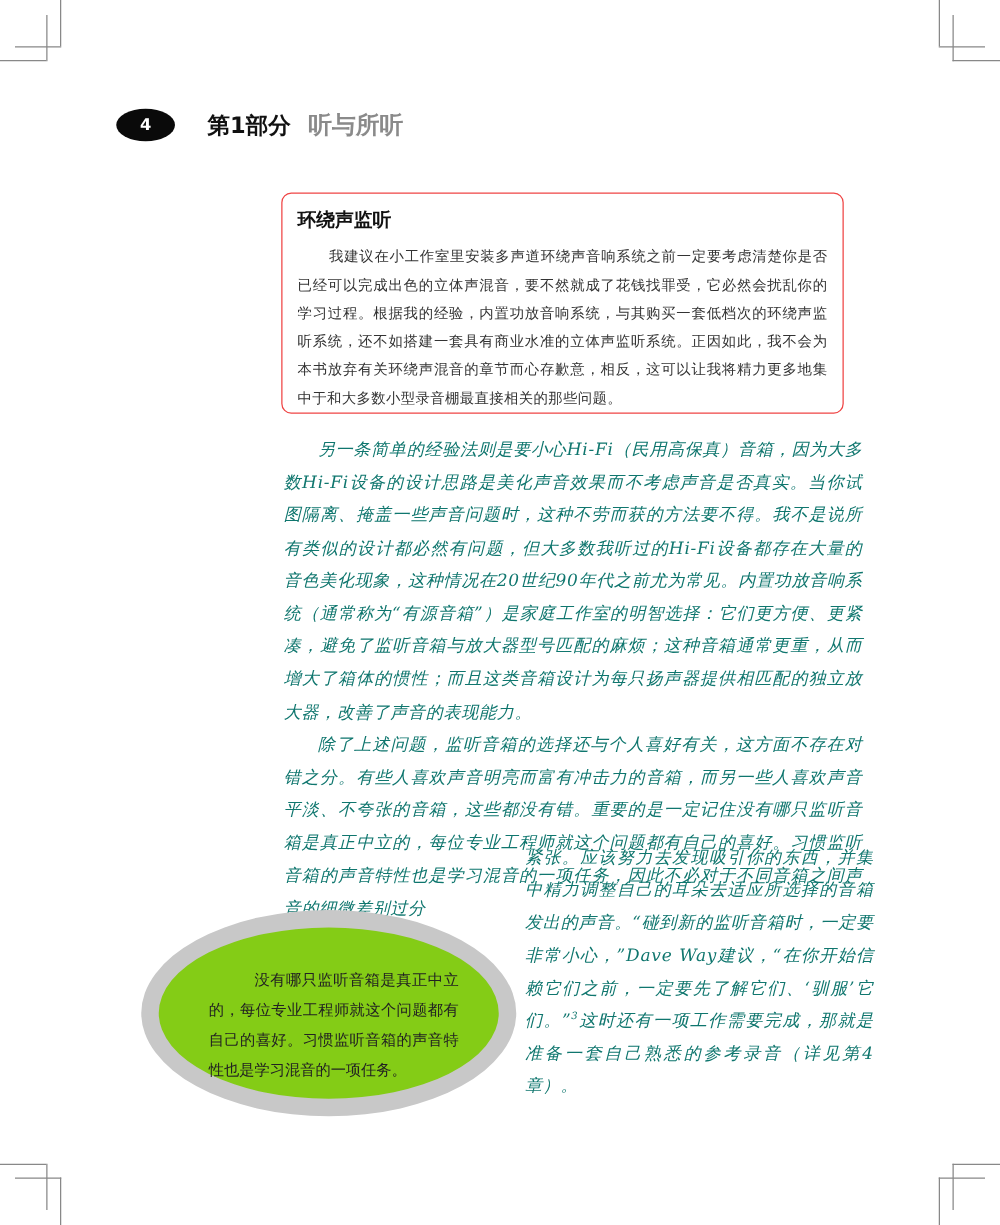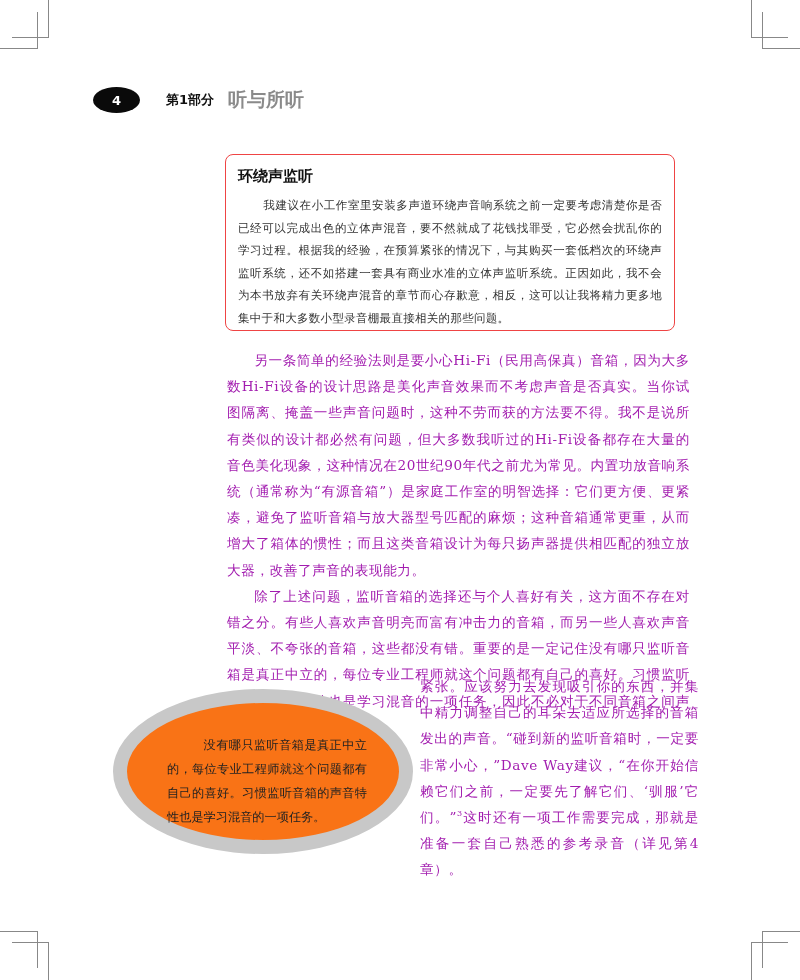--- a/index.html
+++ b/index.html
@@ -8,43 +8,43 @@
       background:#ffffff; color:#111;
       font-family:"DejaVu Serif","Liberation Serif",serif;
     }
     .crop { position:absolute; background:#888; }
     .hdr { position:absolute; left:93px; top:86px; height:28px; display:flex; align-items:center; }
     .pnum {
       width:47px; height:26px; border-radius:50%; background:#0a0a0a; color:#fff;
       display:flex; align-items:center; justify-content:center;
       font-family:"DejaVu Sans","Liberation Sans",sans-serif; font-weight:bold; font-size:13px;
     }
-    .part { margin-left:26px; font-family:"DejaVu Sans","Liberation Sans",sans-serif; font-weight:bold; font-size:13px; color:#111; }
+    .part { margin-left:26px; font-family:"DejaVu Sans","Liberation Sans",sans-serif; font-weight:bold; font-size:18px; color:#111; }
     .chap { margin-left:14px; font-family:"DejaVu Sans","Liberation Sans",sans-serif; font-weight:bold; font-size:19px; color:#8a8a8a; }
 
     .sidebar {
       position:absolute; left:225px; top:154px; width:450px; height:177px;
       border:1px solid #ef4444; border-radius:8px; box-sizing:border-box;
       padding:10px 12px 8px 12px;
       font-family:"DejaVu Sans","Liberation Sans",sans-serif;
     }
     .sidebar h3 { margin:2px 0 8px 0; font-size:15px; font-weight:bold; color:#111; }
     .sidebar p { margin:0; font-size:11.5px; line-height:22.5px; color:#333; text-indent:2.2em; text-align:justify; letter-spacing:0.3px; }
 
     .body-col { position:absolute; left:227px; width:463px; }
     .para {
       margin:0; font-size:13.6px; line-height:26.2px; text-indent:2em;
-      text-align:justify; color:#a21caf; letter-spacing:0.6px;
+      text-align:justify; color:#0f766e; letter-spacing:0.6px;font-style:italic;
     }
     .narrow { position:absolute; left:420px; width:279px; top:673px; }
 
     .pull {
-      position:absolute; left:113px; top:689px; width:300px; height:165px;
+      position:absolute; left:113px; top:728px; width:300px; height:165px;
       border-radius:50%; border:14px solid #c8c8c8; box-sizing:border-box;
-      background:#f97316;
+      background:#84cc16;
     }
     .pull p {
       position:absolute; left:40px; top:30px; width:200px; margin:0;
       font-family:"DejaVu Sans","Liberation Sans",sans-serif;
       font-size:12.2px; line-height:24px; color:#222; text-indent:3em; text-align:justify;
     }
     sup { font-size:8px; vertical-align:super; line-height:0; }
   </style>
 </head>
 <body>
@@ -70,21 +70,21 @@
 <div class="crop" style="left:751px;top:942px;width:1px;height:38px;"></div>
 
 <div class="hdr">
   <div class="pnum">4</div>
   <span class="part">第1部分</span>
   <span class="chap">听与所听</span>
 </div>
 
 <div class="sidebar">
   <h3>环绕声监听</h3>
-  <p>我建议在小工作室里安装多声道环绕声音响系统之前一定要考虑清楚你是否已经可以完成出色的立体声混音，要不然就成了花钱找罪受，它必然会扰乱你的学习过程。根据我的经验，在预算紧张的情况下，与其购买一套低档次的环绕声监听系统，还不如搭建一套具有商业水准的立体声监听系统。正因如此，我不会为本书放弃有关环绕声混音的章节而心存歉意，相反，这可以让我将精力更多地集中于和大多数小型录音棚最直接相关的那些问题。</p>
+  <p>我建议在小工作室里安装多声道环绕声音响系统之前一定要考虑清楚你是否已经可以完成出色的立体声混音，要不然就成了花钱找罪受，它必然会扰乱你的学习过程。根据我的经验，内置功放音响系统，与其购买一套低档次的环绕声监听系统，还不如搭建一套具有商业水准的立体声监听系统。正因如此，我不会为本书放弃有关环绕声混音的章节而心存歉意，相反，这可以让我将精力更多地集中于和大多数小型录音棚最直接相关的那些问题。</p>
 </div>
 
 <div class="body-col" style="top:347px;">
   <p class="para">另一条简单的经验法则是要小心Hi-Fi（民用高保真）音箱，因为大多数Hi-Fi设备的设计思路是美化声音效果而不考虑声音是否真实。当你试图隔离、掩盖一些声音问题时，这种不劳而获的方法要不得。我不是说所有类似的设计都必然有问题，但大多数我听过的Hi-Fi设备都存在大量的音色美化现象，这种情况在20世纪90年代之前尤为常见。内置功放音响系统（通常称为“有源音箱”）是家庭工作室的明智选择：它们更方便、更紧凑，避免了监听音箱与放大器型号匹配的麻烦；这种音箱通常更重，从而增大了箱体的惯性；而且这类音箱设计为每只扬声器提供相匹配的独立放大器，改善了声音的表现能力。</p>
   <p class="para">除了上述问题，监听音箱的选择还与个人喜好有关，这方面不存在对错之分。有些人喜欢声音明亮而富有冲击力的音箱，而另一些人喜欢声音平淡、不夸张的音箱，这些都没有错。重要的是一定记住没有哪只监听音箱是真正中立的，每位专业工程师就这个问题都有自己的喜好。习惯监听音箱的声音特性也是学习混音的一项任务，因此不必对于不同音箱之间声音的细微差别过分</p>
 </div>
 
 <div class="narrow">
   <p class="para" style="text-indent:0;"><span>紧张。应该努力去发现吸引你的东西，并集中精力调整自己的耳朵去适应所选择的音箱发出的声音。“碰到新的监听音箱时，一定要非常小心，”Dave Way建议，“在你开始信赖它们之前，一定要先了解它们、‘驯服’它们。”</span><sup>3</sup><span>这时还有一项工作需要完成，那就是准备一套自己熟悉的参考录音（详见第4章）。</span></p>
 </div>

